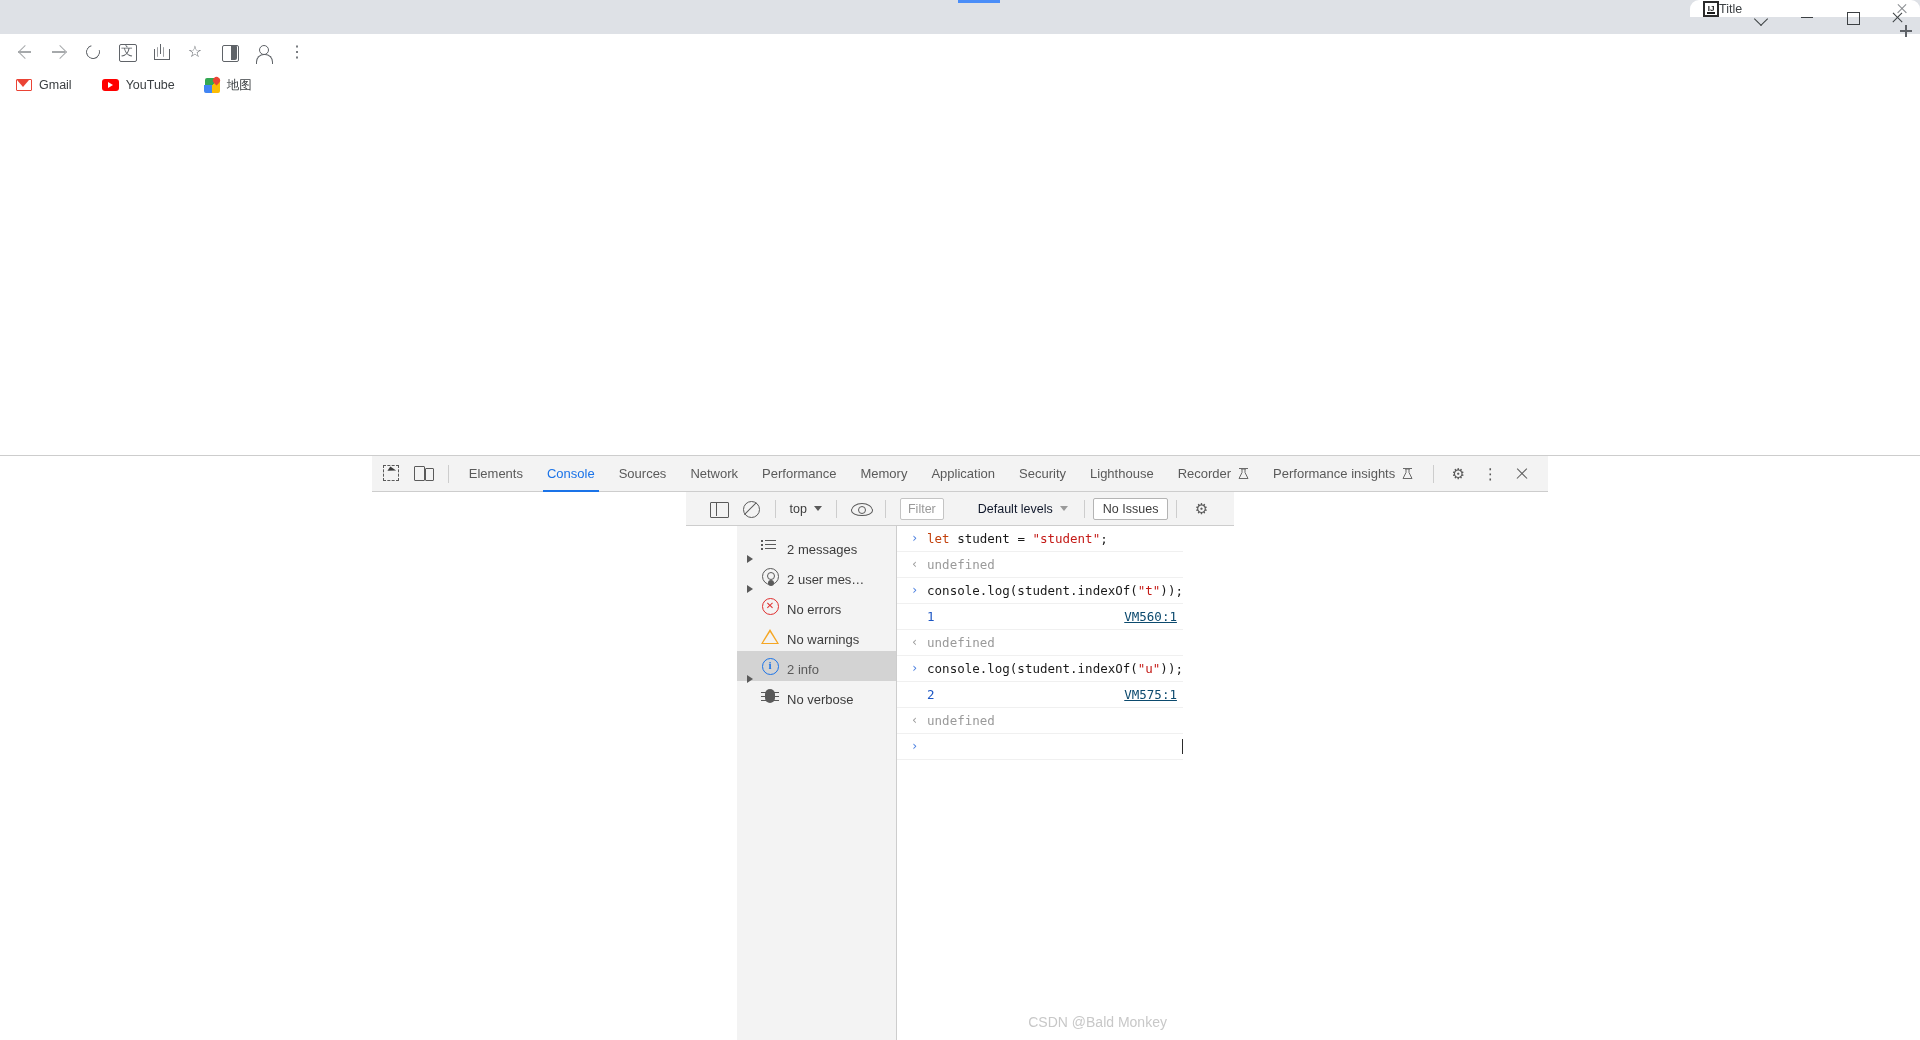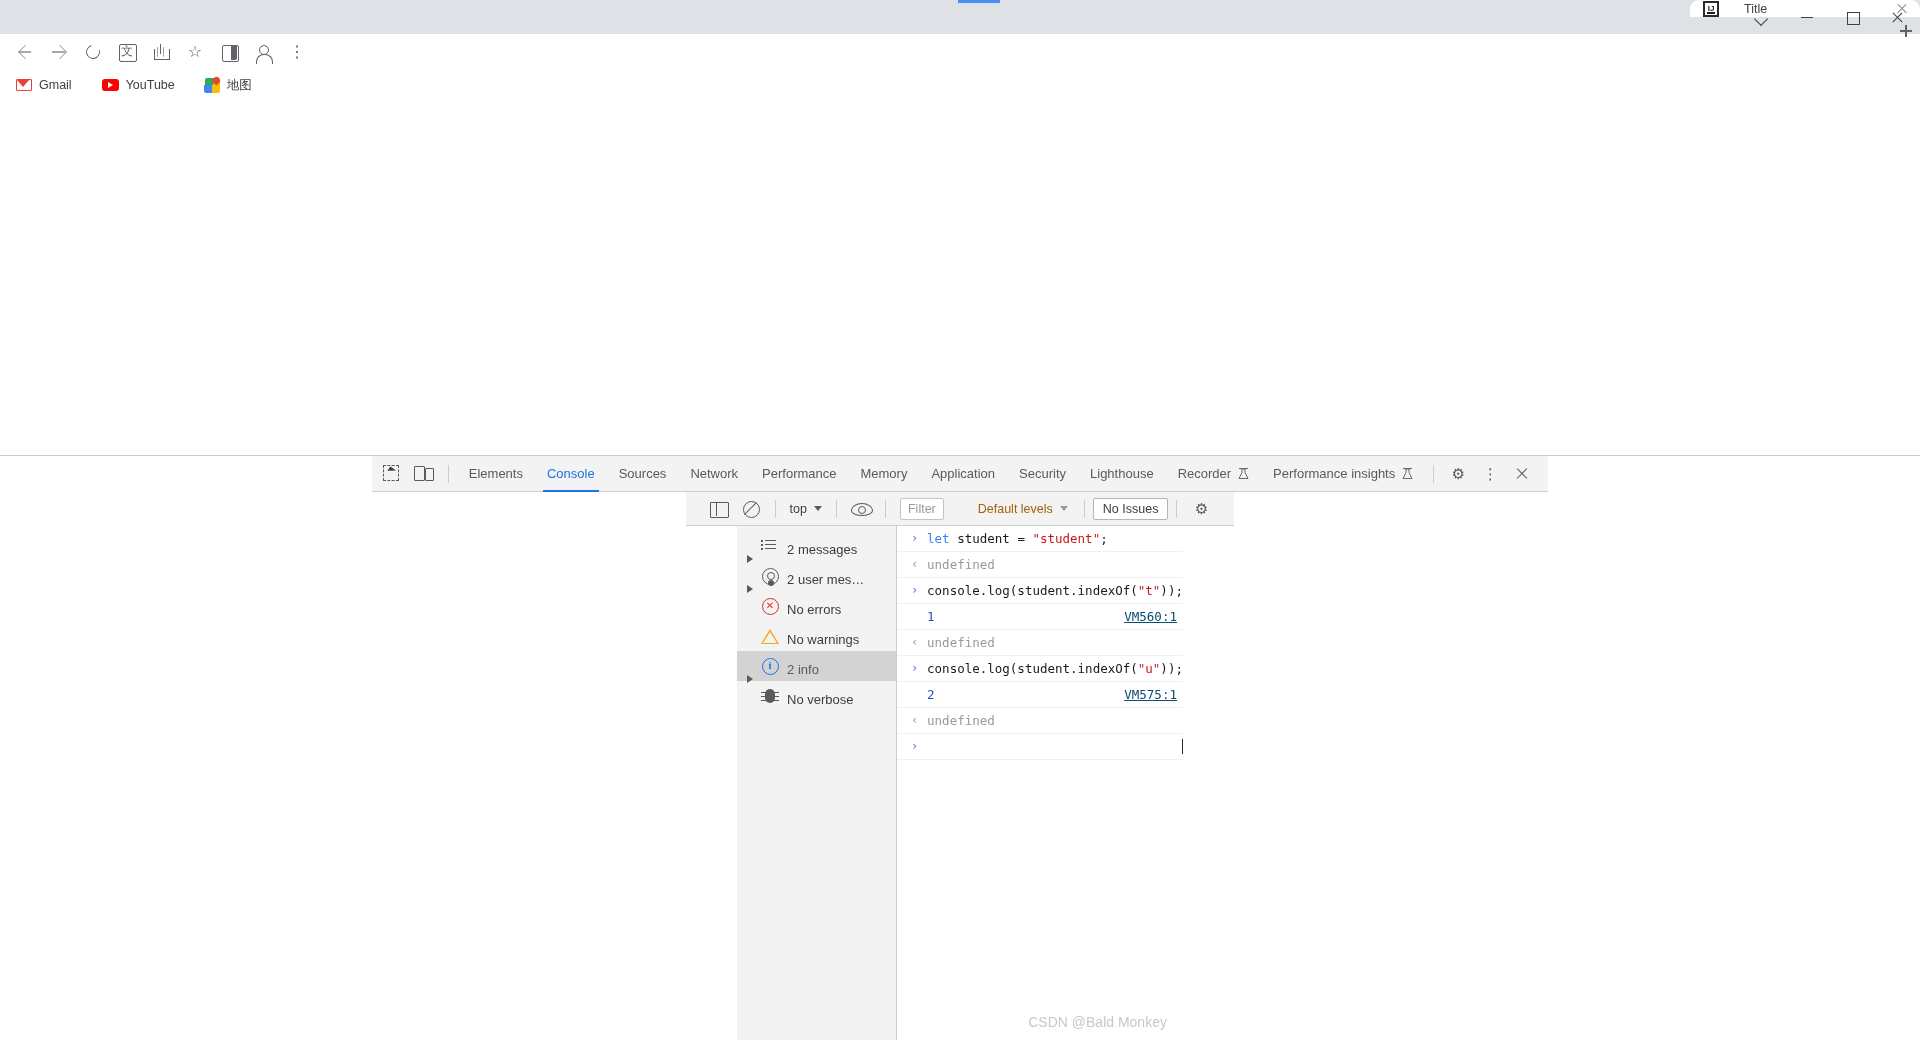--- a/index.html
+++ b/index.html
@@ -42,21 +42,21 @@
     font-family: "Liberation Sans", sans-serif;
     line-height: 1;
   }
   .tab-favicon::after {
     content: "";
     position: absolute; left: 2px; right: 2px; bottom: 1px;
     height: 2px; background: #1a1a1a;
   }
   .tab-title {
     font-size: 12.5px; color: #3c4043;
-    margin-left: 25px; flex: 1;
+    margin-left: 0; flex: 1;
     white-space: nowrap; overflow: hidden; text-overflow: ellipsis;
   }
   .tab-close {
     width: 16px; height: 16px; flex: 0 0 16px;
     position: relative; opacity: .75;
   }
   .tab-close::before, .tab-close::after {
     content: ""; position: absolute; left: 2px; top: 7px;
     width: 12px; height: 1.4px; background: #5f6368;
   }
@@ -360,21 +360,21 @@
   .filter-input {
     flex: 1; height: 22px; margin: 0 6px;
     border: 1px solid #c4c4c4; border-radius: 2px; background: #fff;
     font-size: 12.5px; color: #9a9a9a;
     padding: 0 7px; line-height: 20px;
     min-width: 0;
   }
   .levels {
     display: flex; align-items: center; padding: 0 8px; height: 22px;
   }
-  .levels .ctx-label { color: #a16207; margin-left: 20px; }
+  .levels .ctx-label { color: #0f172a; margin-left: 20px; }
   .levels .caret-dn { border-top-color: #9a9a9a; }
   .issues-btn {
     border: 1px solid #b4b4b4; border-radius: 2px; background: #fff;
     font-size: 12.5px; color: #3c3c3c; padding: 2px 9px;
     height: 22px; line-height: 17px; white-space: nowrap;
   }
 
   
   .dt-body { flex: 1; display: flex; min-height: 0; }
   .dt-sidebar {
@@ -474,21 +474,21 @@
     width: 16px; flex: 0 0 16px; color: #8a8a8a; font-size: 12px;
   }
   .cmsg .gutter.in  { color: #4a7fe0; }
   .cmsg .gutter.out { color: #9a9a9a; }
   .cmsg .ctext { white-space: pre; flex: 1; min-width: 0; }
   .cmsg .vmlink {
     color: #0c4a6e; text-decoration: underline;
     font-family: "DejaVu Sans Mono", monospace; font-size: 12.5px;
     padding-right: 6px; white-space: nowrap;
   }
-  .tok-kw  { color: #3b82f6; }
+  .tok-kw  { color: #c2410c; }
   .tok-var { color: #1a1a1a; }
   .tok-str { color: #c41a16; }
   .tok-pln { color: #1a1a1a; }
   .tok-num { color: #1c56c4; }
   .tok-und { color: #9a9a9a; }
   .prompt-line { display: flex; align-items: center; }
   .caretbar {
     display: inline-block; width: 1px; height: 15px;
     background: #2b2b2b; margin-left: 2px; vertical-align: middle;
   }

